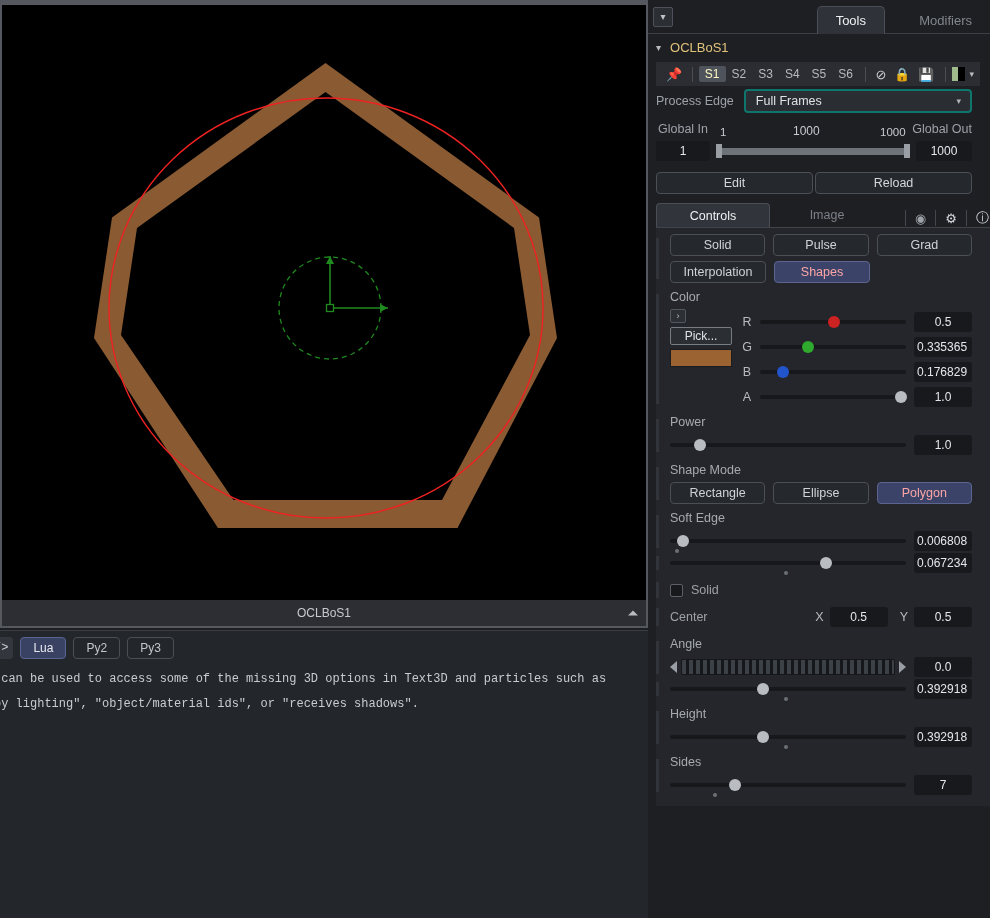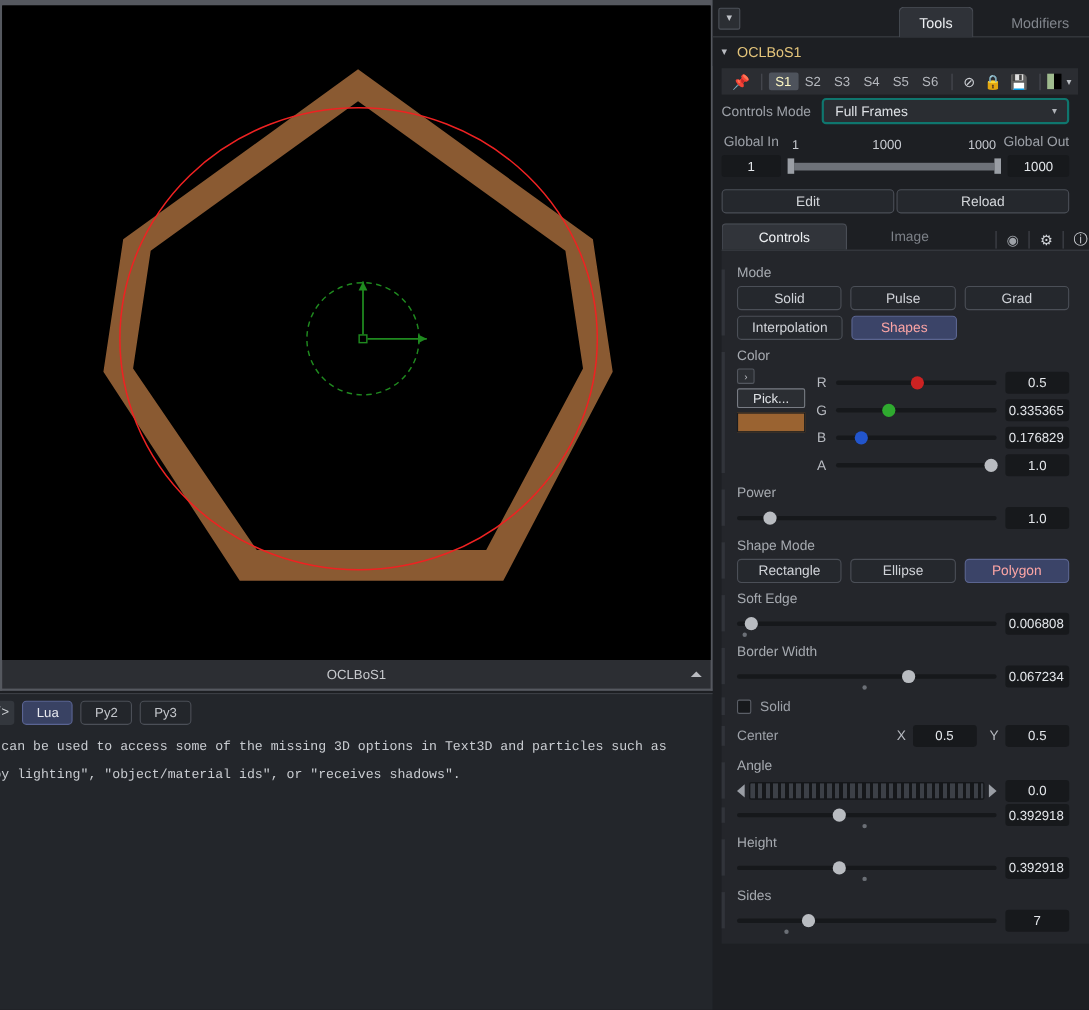--- a/index.html
+++ b/index.html
@@ -297,21 +297,21 @@
       <span class="sep"></span>
       <span class="ico">⊘</span>
       <span class="ico">🔒</span>
       <span class="ico">💾</span>
       <span class="sep"></span>
       <span id="grn-swatch"></span>
       <span id="grn-caret">▾</span>
     </div>
 
     <div id="process-row">
-      <span id="process-label">Controls Mode</span>
+      <span id="process-label">Process Edge</span>
       <div id="process-select">
         <span>Full Frames</span>
         <span id="process-caret">▾</span>
       </div>
     </div>
 
     <div id="globals">
       <span id="gi-label">Global In</span>
       <span id="go-label">Global Out</span>
       <span id="gi-mark">1</span>
@@ -340,21 +340,20 @@
         <span class="sep2"></span>
         <span class="cicon bright">⚙</span>
         <span class="sep2"></span>
         <span class="cicon bright">ⓘ</span>
       </div>
     </div>
 
     <div id="panel">
 
       <div class="sect">
-        <div class="sect-title">Mode</div>
         <div class="btnrow">
           <div class="mbtn">Solid</div>
           <div class="mbtn">Pulse</div>
           <div class="mbtn">Grad</div>
         </div>
         <div class="btnrow">
           <div class="mbtn">Interpolation</div>
           <div class="mbtn sel">Shapes</div>
           <div style="flex:1"></div>
         </div>
@@ -431,21 +430,20 @@
           <span class="srail">
             <span class="bar"></span>
             <span class="knob k-soft" style="left: calc(5.5% - 6px); background: rgb(185, 188, 193);"></span>
             <span class="dot d-soft" style="left: calc(3% - 2px);"></span>
           </span>
           <span class="vfield wide">0.006808</span>
         </div>
       </div>
 
       <div class="sect">
-        <div class="sect-title">Border Width</div>
         <div class="sliderow">
           <span class="srail">
             <span class="bar"></span>
             <span class="knob k-border" style="left: calc(66% - 6px); background: rgb(185, 188, 193);"></span>
             <span class="dot d-border" style="left: calc(49% - 2px);"></span>
           </span>
           <span class="vfield wide">0.067234</span>
         </div>
       </div>
 

